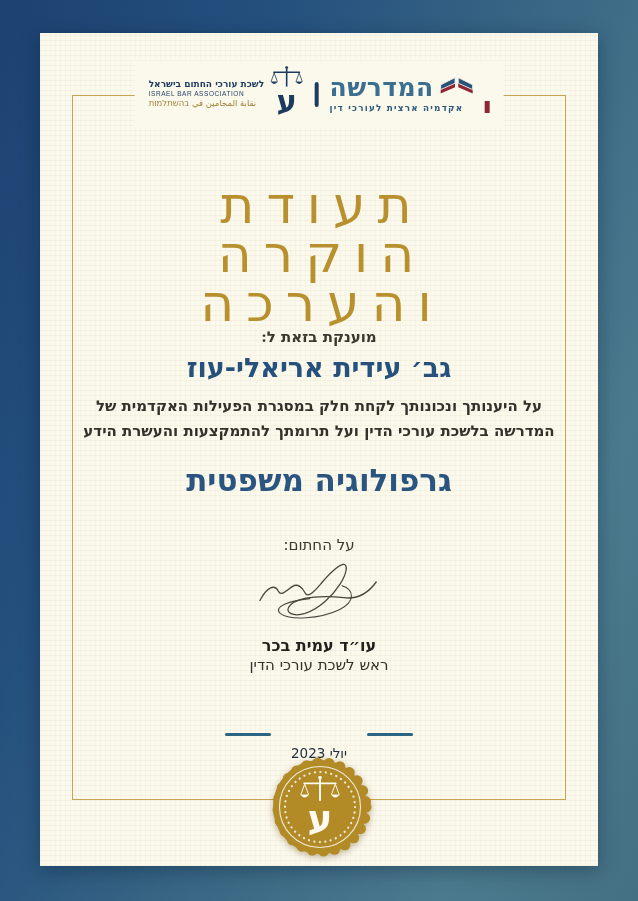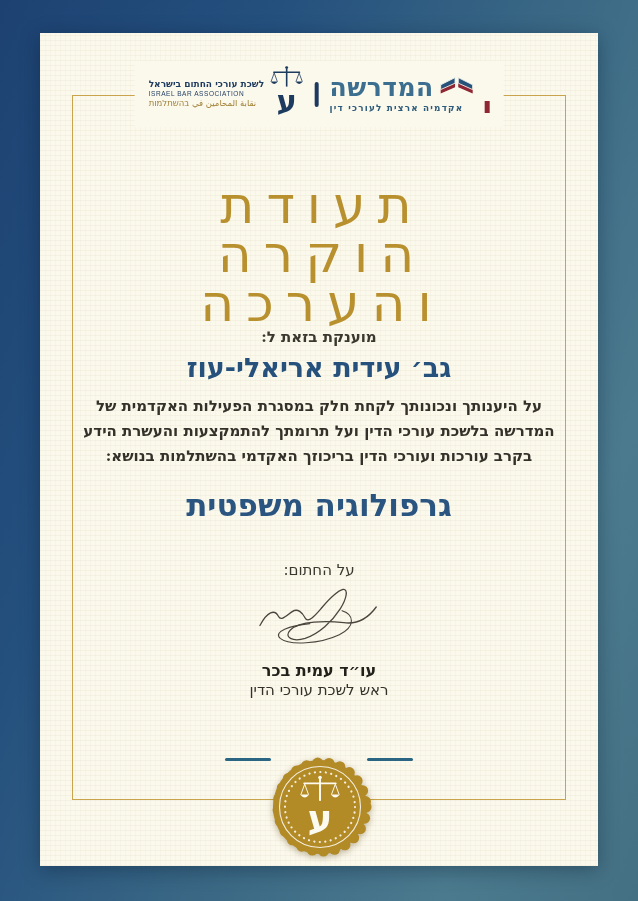--- a/index.html
+++ b/index.html
@@ -131,21 +131,20 @@
         <div>והערכה</div>
       </div>
 
       <div class="granted serifish">מוענקת בזאת ל:</div>
 
       <div class="recipient serifish">גב׳ עידית אריאלי-עוז</div>
 
       <div class="body-text serifish">
         <div>על היענותך ונכונותך לקחת חלק במסגרת הפעילות האקדמית של</div>
         <div>המדרשה בלשכת עורכי הדין ועל תרומתך להתמקצעות והעשרת הידע</div>
-        <div>בקרב עורכות ועורכי הדין בריכוזך האקדמי בהשתלמות בנושא:</div>
       </div>
 
       <div class="subject serifish">גרפולוגיה משפטית</div>
 
       <div class="signed-label">על החתום:</div>
 
       <svg class="signature-svg" viewBox="0 0 140 78">
         <path d="M6,46 C14,31 22,28 26,36 C29,42 35,35 41,31 C47,27 52,32 55,38 C58,44 66,35 72,28 C78,21 88,9 96,7 C102,6 100,17 93,28 C84,42 70,55 55,60 C42,64 31,59 39,51 C49,41 78,41 97,43 C112,45 124,37 132,26" fill="none" stroke="#4a463e" stroke-width="1.4" stroke-linecap="round"></path>
         <path d="M95,30 C108,34 110,47 92,56 C71,66 38,68 28,60 C20,53 38,46 60,44" fill="none" stroke="#4a463e" stroke-width="1.2" stroke-linecap="round"></path>
       </svg>

